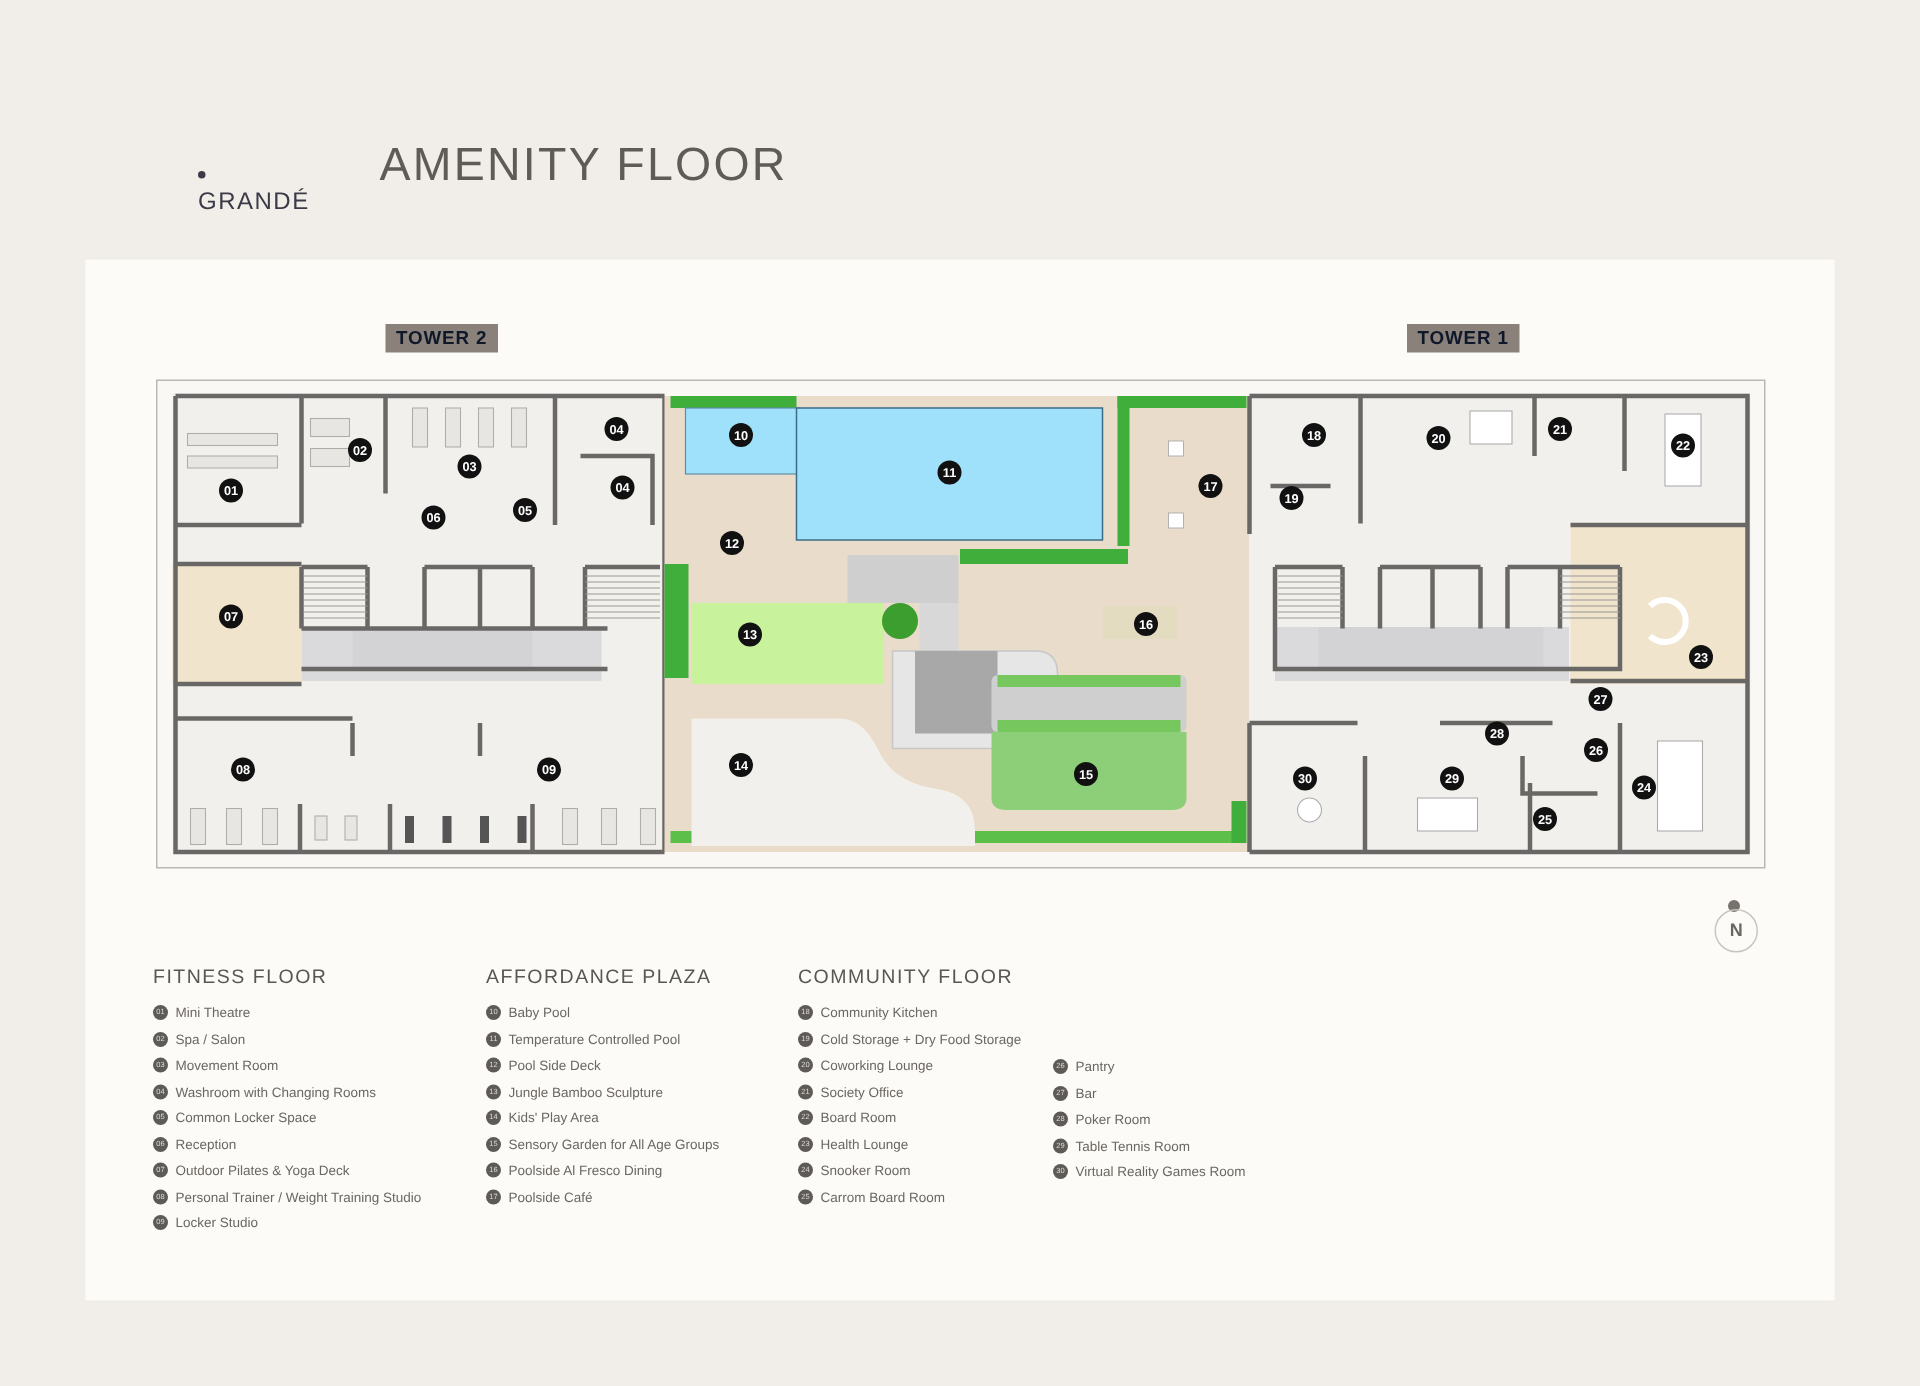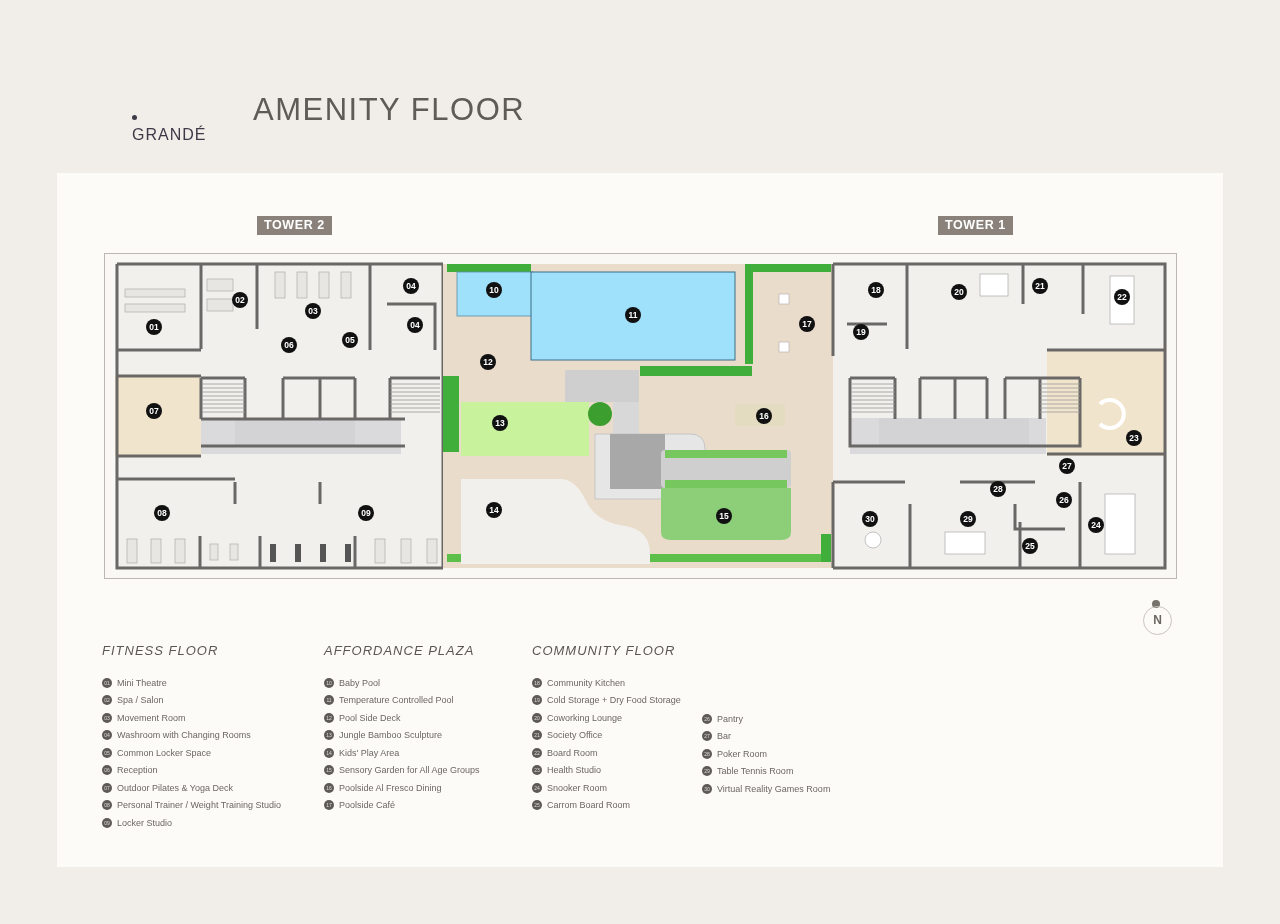--- a/index.html
+++ b/index.html
@@ -7,34 +7,34 @@
   body { background: #f1eee9; font-family: "Liberation Sans", sans-serif; position: relative; color: #55524e; }
 
   .logo { position: absolute; left: 70px; top: 70px; width: 140px; height: 60px; }
   .logo-word { position: absolute; left: 0; top: 0; font-family: "DejaVu Serif", serif; font-weight: bold; font-size: 44px; color: #3d3a48; letter-spacing: -1px; line-height: 44px; }
   .logo-sub { position: absolute; left: 62px; top: 38px; font-size: 16px; letter-spacing: 1px; color: #3d3a48; }
   .logo-dot { display: inline-block; width: 5px; height: 5px; border-radius: 50%; background: #3d3a48; margin-right: 3px; vertical-align: middle; }
   .page-title { position: absolute; left: 253px; top: 92px; font-size: 31px; letter-spacing: 1.5px; color: #5f5c58; font-weight: normal; }
 
   .card { position: absolute; left: 57px; top: 173px; width: 1166px; height: 694px; background: #fdfbf8; }
 
-  .tower-label { position: absolute; top: 216px; height: 19px; padding: 0 7px; background: #8a827a; color: #ffffff; font-size: 12.5px; font-weight: bold; line-height: 19px; letter-spacing: 0.6px; }
+  .tower-label { position: absolute; top: 216px; height: 19px; padding: 0 7px; background: #8a827a; color: #0f172a; font-size: 12.5px; font-weight: bold; line-height: 19px; letter-spacing: 0.6px; }
 
   .plan { position: absolute; left: 104px; top: 253px; width: 1073px; height: 326px; border: 1px solid #bcb7b0; background: #faf8f4; overflow: hidden; }
   .plan svg { position: absolute; left: 0; top: 0; }
 
   .marker { position: absolute; width: 16px; height: 16px; border-radius: 50%; background: #111; color: #fff; font-size: 8.5px; font-weight: bold; text-align: center; line-height: 16px; transform: translate(-50%, -50%); }
 
   .north { position: absolute; left: 1143px; top: 606px; width: 29px; height: 29px; border: 1.5px solid #c9c5bf; border-radius: 50%; text-align: center; line-height: 26px; font-weight: bold; font-size: 12px; color: #6a6660; }
   .north-dot { position: absolute; left: 1152px; top: 600px; width: 8px; height: 8px; border-radius: 50%; background: #77726c; }
 
   .legend { position: absolute; top: 643px; }
-  .legend h3 { font-size: 13px; font-weight: normal; letter-spacing: 1px; color: #5a5753; margin-bottom: 12px; font-style: italic; }
+  .legend h3 { font-size: 13px; font-weight: normal; letter-spacing: 1px; color: #5a5753; margin-bottom: 12px; }
   .legend ul { list-style: none; }
-  .legend li { height: 17.5px; font-size: 9px; color: #6b6762; display: flex; align-items: flex-end; white-space: nowrap; }
+  .legend li { height: 17.5px; font-size: 9px; color: #6b6762; display: flex; align-items: flex-start; white-space: nowrap; }
   .legend .num { width: 10px; height: 10px; border-radius: 50%; background: #5e5a56; color: #ddd; font-size: 5px; text-align: center; line-height: 10px; margin-right: 5px; flex-shrink: 0; }
   .legend-col2 { position: absolute; top: 668px; left: 702px; margin-top: 38px; }
 </style>
 </head>
 <body>
 
 <div class="logo">
   <div class="logo-sub"><span class="logo-dot"></span><span>GRANDÉ</span></div>
 </div>
 <div class="page-title">AMENITY FLOOR</div>
@@ -312,21 +312,21 @@
       <li>
         <span class="num">21</span>
         <span>Society Office</span>
       </li>
       <li>
         <span class="num">22</span>
         <span>Board Room</span>
       </li>
       <li>
         <span class="num">23</span>
-        <span>Health Studio</span>
+        <span>Health Lounge</span>
       </li>
       <li>
         <span class="num">24</span>
         <span>Snooker Room</span>
       </li>
       <li>
         <span class="num">25</span>
         <span>Carrom Board Room</span>
       </li>
     </ul>

